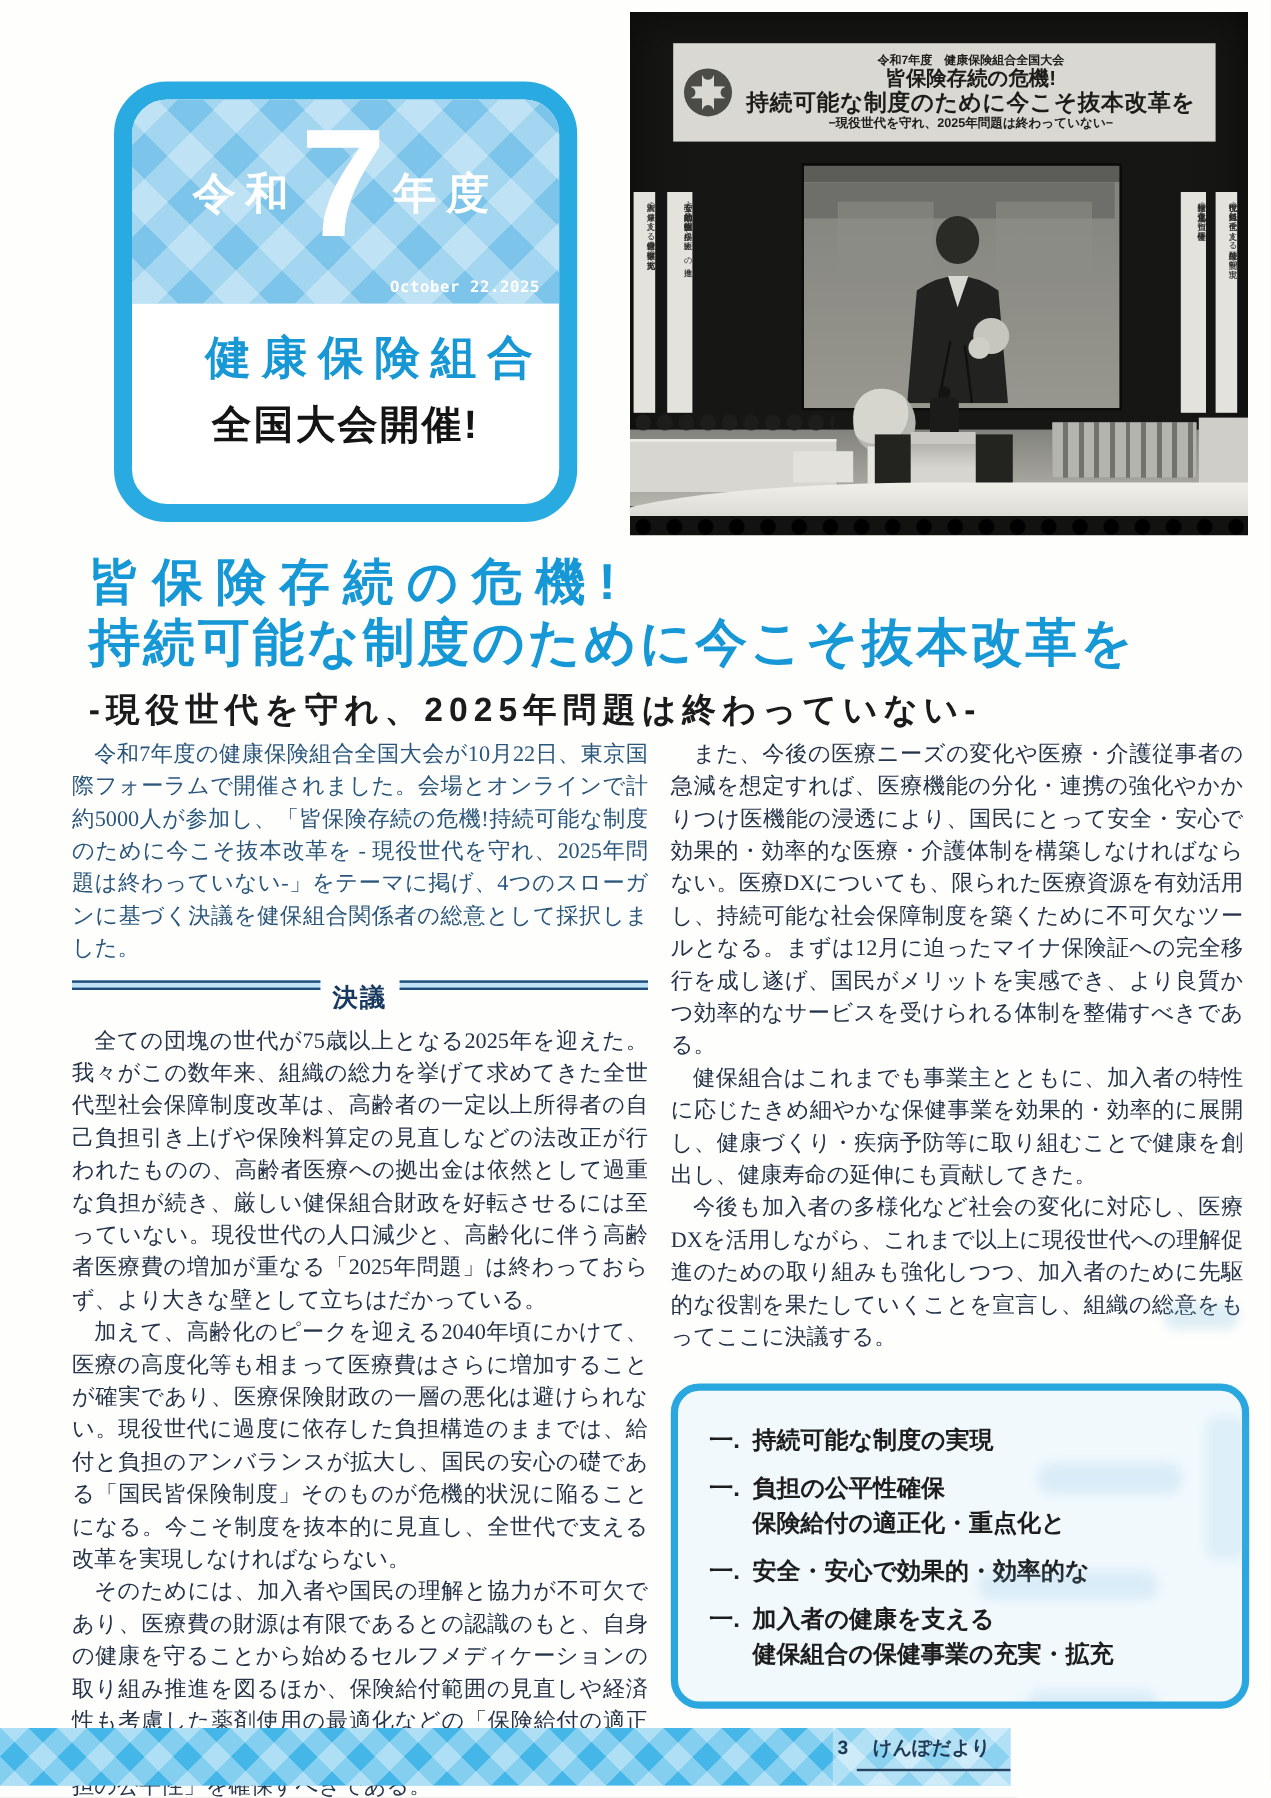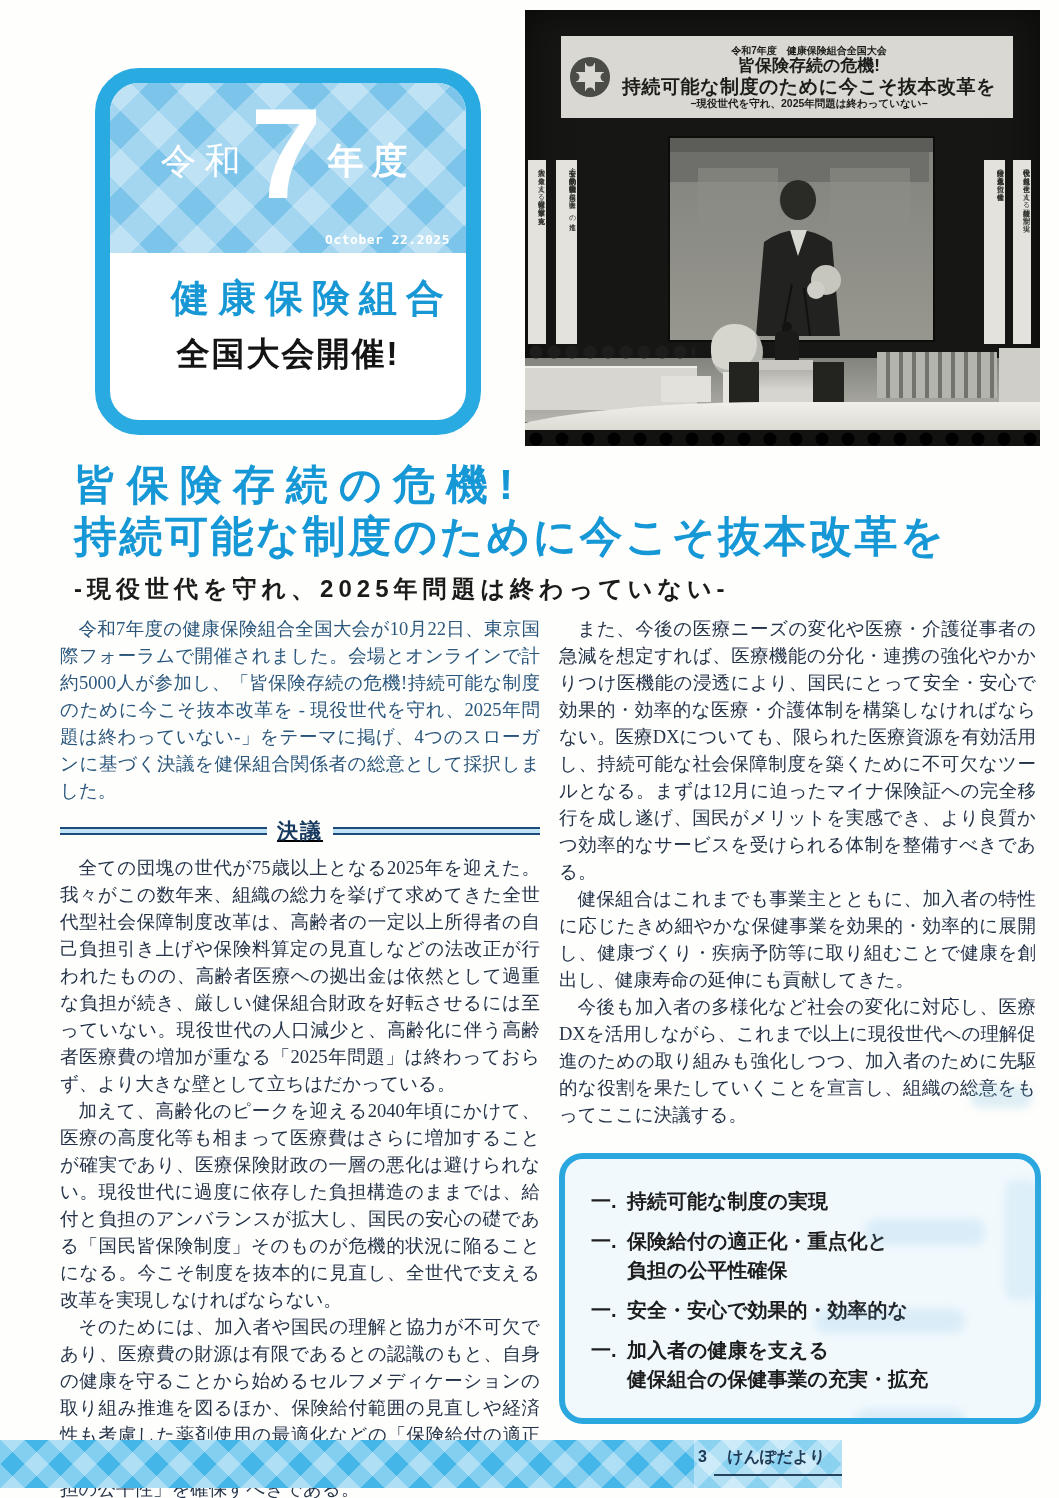--- a/index.html
+++ b/index.html
@@ -8,21 +8,21 @@
 
   
   .badge{position:absolute;left:95px;top:68px;width:356px;height:337px;
          border:15px solid #29abe2;border-radius:44px;overflow:hidden;background:#fff;}
   .badge-top{position:relative;height:170px;background-color:#7cc4ea;
     background-image:
       repeating-linear-gradient(45deg, rgba(255,255,255,.30) 0 27px, rgba(255,255,255,0) 27px 54px),
       repeating-linear-gradient(135deg, rgba(255,255,255,.30) 0 27px, rgba(255,255,255,0) 27px 54px);}
   .era-row{display:flex;align-items:center;justify-content:center;color:#fff;padding-top:34px;
            font-family:"Liberation Sans","DejaVu Sans",sans-serif;}
-  .era{font-size:36px;letter-spacing:8px;font-weight:400;}
+  .era{font-size:36px;letter-spacing:8px;font-weight:700;}
   .year-num{font-size:128px;font-weight:700;line-height:.8;margin:-14px 6px 0 2px;}
   .year-suf{font-size:36px;letter-spacing:8px;font-weight:600;}
   .badge-date{position:absolute;right:16px;bottom:6px;color:#fff;font-weight:700;font-size:13px;
               font-family:"DejaVu Sans Mono","Liberation Mono",monospace;letter-spacing:0.5px;}
   .badge-bottom{text-align:center;padding-top:20px;}
   .badge-t1{display:block;color:#1798d5;font-weight:700;font-size:38px;letter-spacing:9px;
             font-family:"Liberation Sans","DejaVu Sans",sans-serif;padding-left:48px;}
   .badge-t2{display:block;color:#141414;font-weight:800;font-size:33px;letter-spacing:2px;margin-top:8px;
             font-family:"Liberation Sans","DejaVu Sans",sans-serif;}
 
@@ -71,29 +71,29 @@
   .apron{position:absolute;left:-45px;top:392px;width:575px;height:46px;
       background:linear-gradient(#f0efe9,#cfcfc8);border-top-left-radius:300px 44px;}
   .audience{position:absolute;left:0;top:420px;width:515px;height:16px;background:#121210;
       background-image:radial-gradient(circle at 11px 9px,#000 6px,rgba(0,0,0,0) 7px);background-size:26px 16px;}
 
   
   .headline{position:absolute;left:74px;top:460px;width:960px;
             font-family:"Liberation Sans","DejaVu Sans",sans-serif;}
   .hl1{display:block;color:#1697d6;font-size:42px;font-weight:800;letter-spacing:11px;line-height:1.2;}
   .hl2{display:block;color:#1697d6;font-size:43px;font-weight:800;letter-spacing:2.5px;line-height:1.25;}
-  .hl-sub{display:block;color:#1b1b1b;font-size:24px;font-weight:800;letter-spacing:5px;margin-top:9px;}
+  .hl-sub{display:block;color:#1b1b1b;font-size:28px;font-weight:800;letter-spacing:5px;margin-top:9px;}
 
   
   .cols{position:absolute;left:60px;top:616px;width:976px;display:flex;gap:19px;}
   .col-l{width:480px;}
   .col-r{width:477px;}
   p.body{margin:0;font-size:18.5px;line-height:27px;text-align:justify;text-indent:1em;color:#253349;}
   p.intro{color:#2a567c;}
-  .divider{display:flex;align-items:center;margin:12px 0 10px 0;text-decoration:underline;}
+  .divider{display:flex;align-items:flex-start;margin:12px 0 10px 0;}
   .divider .rule{flex:1;height:4px;border-top:2px solid #1d4c7c;border-bottom:2px solid #1d4c7c;background:#bfe2f4;}
   .divider .label{padding:0 10px;color:#17395f;font-weight:700;font-size:21px;letter-spacing:2px;}
 
   
   .res-box{position:relative;width:430px;margin-top:24px;border:6px solid #2ba7e0;border-radius:24px;
            background:#f1f9fd;padding:28px 14px 24px 26px;overflow:hidden;}
   .slogan{display:flex;margin-bottom:11px;color:#1d1d1d;font-weight:600;font-size:20px;line-height:29px;
           font-family:"Liberation Sans","DejaVu Sans",sans-serif;}
   .slogan .mk{flex:0 0 36px;}
   .ghost{position:absolute;border-radius:12px;background:rgba(110,180,220,.18);filter:blur(5px);}
@@ -222,22 +222,22 @@
         <span class="ghost g3"></span>
         <div class="slogan">
           <span class="mk">一.</span>
           <span>
                 <span style="display:block">持続可能な制度の実現</span>
             </span>
         </div>
         <div class="slogan">
           <span class="mk">一.</span>
           <span>
-              <span style="display:block">保険給付の適正化・重点化と</span>
-                <span style="display:block">負担の公平性確保</span>
+              <span style="display:block">負担の公平性確保</span>
+                <span style="display:block">保険給付の適正化・重点化と</span>
             </span>
         </div>
         <div class="slogan">
           <span class="mk">一.</span>
           <span>
               <span style="display:block">安全・安心で効果的・効率的な</span>
             </span>
         </div>
         <div class="slogan" style="margin-bottom:0">
           <span class="mk">一.</span>

